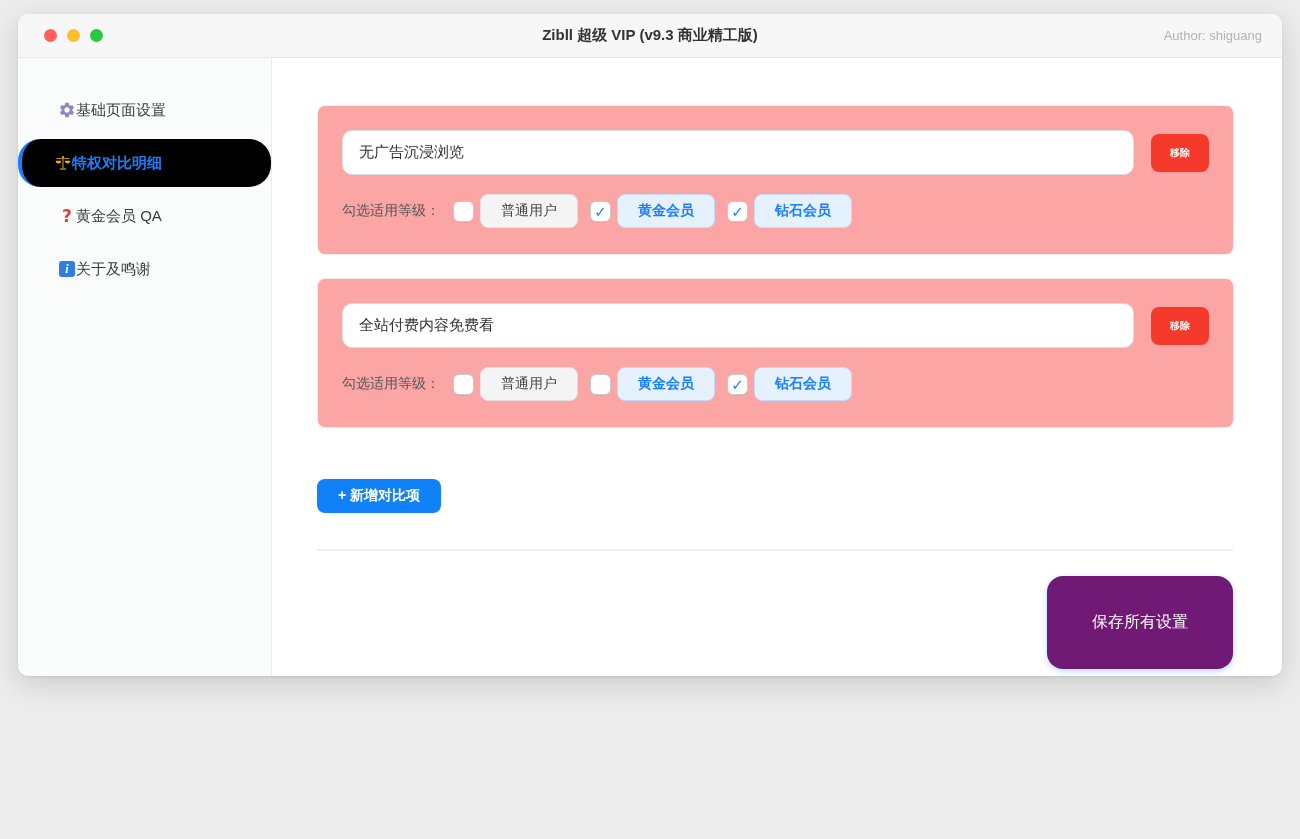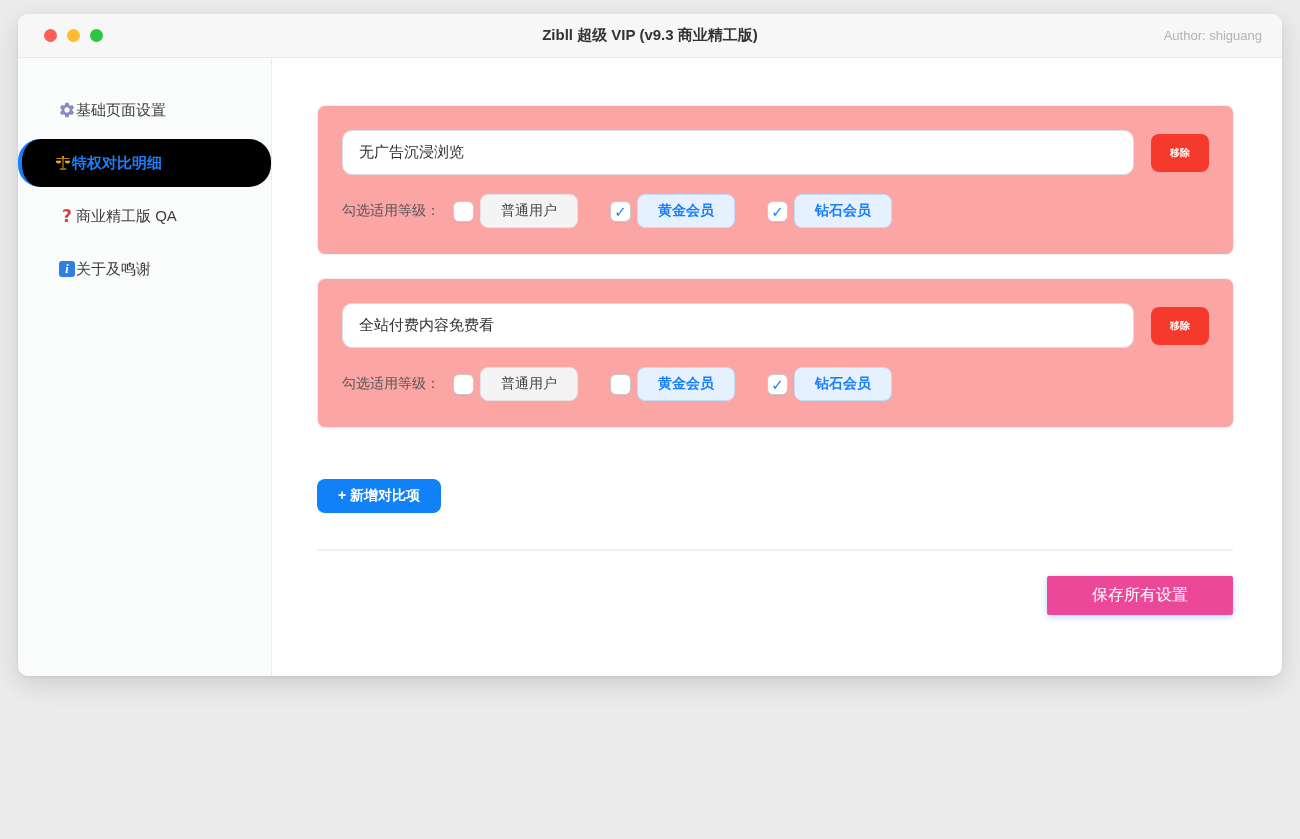--- a/index.html
+++ b/index.html
@@ -67,21 +67,21 @@
     padding:0 16px; font-size:15px; color:#333; outline:none;
     font-family:"Liberation Sans","DejaVu Sans",sans-serif;
   }
   .remove-btn {
     flex:0 0 auto; height:38px; padding:0 19px; border:none; border-radius:8px;
     background:#f5392b; color:#fff; font-size:10px; font-weight:700; cursor:pointer;
     font-family:"Liberation Sans","DejaVu Sans",sans-serif;
   }
   .levels-row { display:flex; align-items:center; margin-top:19px; }
   .levels-label { font-size:14px; color:#555; margin-right:13px; }
-  .level-group { display:flex; align-items:center; gap:6px; margin-right:32px; }
+  .level-group { display:flex; align-items:center; gap:6px; margin-right:12px; }
   .checkbox {
     width:21px; height:21px; border:1.5px solid #c9c9c9; border-radius:6px;
     background:#fff; display:inline-flex; align-items:center; justify-content:center;
     cursor:pointer; box-shadow:0 1px 1px rgba(0,0,0,.04);
   }
   .checkbox[data-state="checked"]::after {
     content:"\2713"; color:#1a7ffb; font-size:15px; font-weight:800; line-height:1;
   }
   .level-btn {
     height:34px; padding:0 20px; border-radius:8px; font-size:14px; cursor:pointer;
@@ -91,22 +91,22 @@
   .level-btn[data-style="plain"] { background:#f4f4f4; border:1px solid #e2e2e2; color:#444; font-weight:400; }
   .level-btn[data-style="vip"]   { background:#e5f1fe; border:1px solid #c2dcfb; color:#1a7ffb; font-weight:700; }
   .add-btn {
     margin-top:28px; height:34px; padding:7px 21px; border:none; border-radius:8px;
     background:#1181f8; color:#fff; font-size:14px; font-weight:700; cursor:pointer;
     font-family:"Liberation Sans","DejaVu Sans",sans-serif;
   }
   .divider { margin-top:36px; border:none; border-top:2px solid #f1f1f1; width:916px; }
   .save-row { display:flex; justify-content:flex-end; margin-top:25px; width:916px; }
   .save-btn {
-    border:none; border-radius:2px; background:#ec4899; color:#fff;
-    padding:9px 45px; font-size:16px; font-weight:500; cursor:pointer;
+    border:none; border-radius:16px; background:#701a75; color:#fff;
+    padding:36px 45px; font-size:16px; font-weight:500; cursor:pointer;
     box-shadow:0 2px 6px rgba(17,129,248,.3);
     font-family:"Liberation Sans","DejaVu Sans",sans-serif;
   }
 </style>
 </head>
 <body>
 
 <div class="window">
 
   <div class="titlebar">
@@ -143,21 +143,21 @@
               <circle cx="12" cy="4" r="1.4" fill="#e0a62e"></circle>
             </svg>
         </span>
         <span>特权对比明细</span>
       </div>
 
       <div class="side-item" data-active="false">
         <span class="side-icon">
             <span class="q-glyph"></span>
           </span>
-        <span>商业精工版 QA</span>
+        <span>黄金会员 QA</span>
       </div>
 
       <div class="side-item" data-active="false">
         <span class="side-icon">
             <span class="i-glyph"></span>
           </span>
         <span>关于及鸣谢</span>
       </div>
 
     </div>

